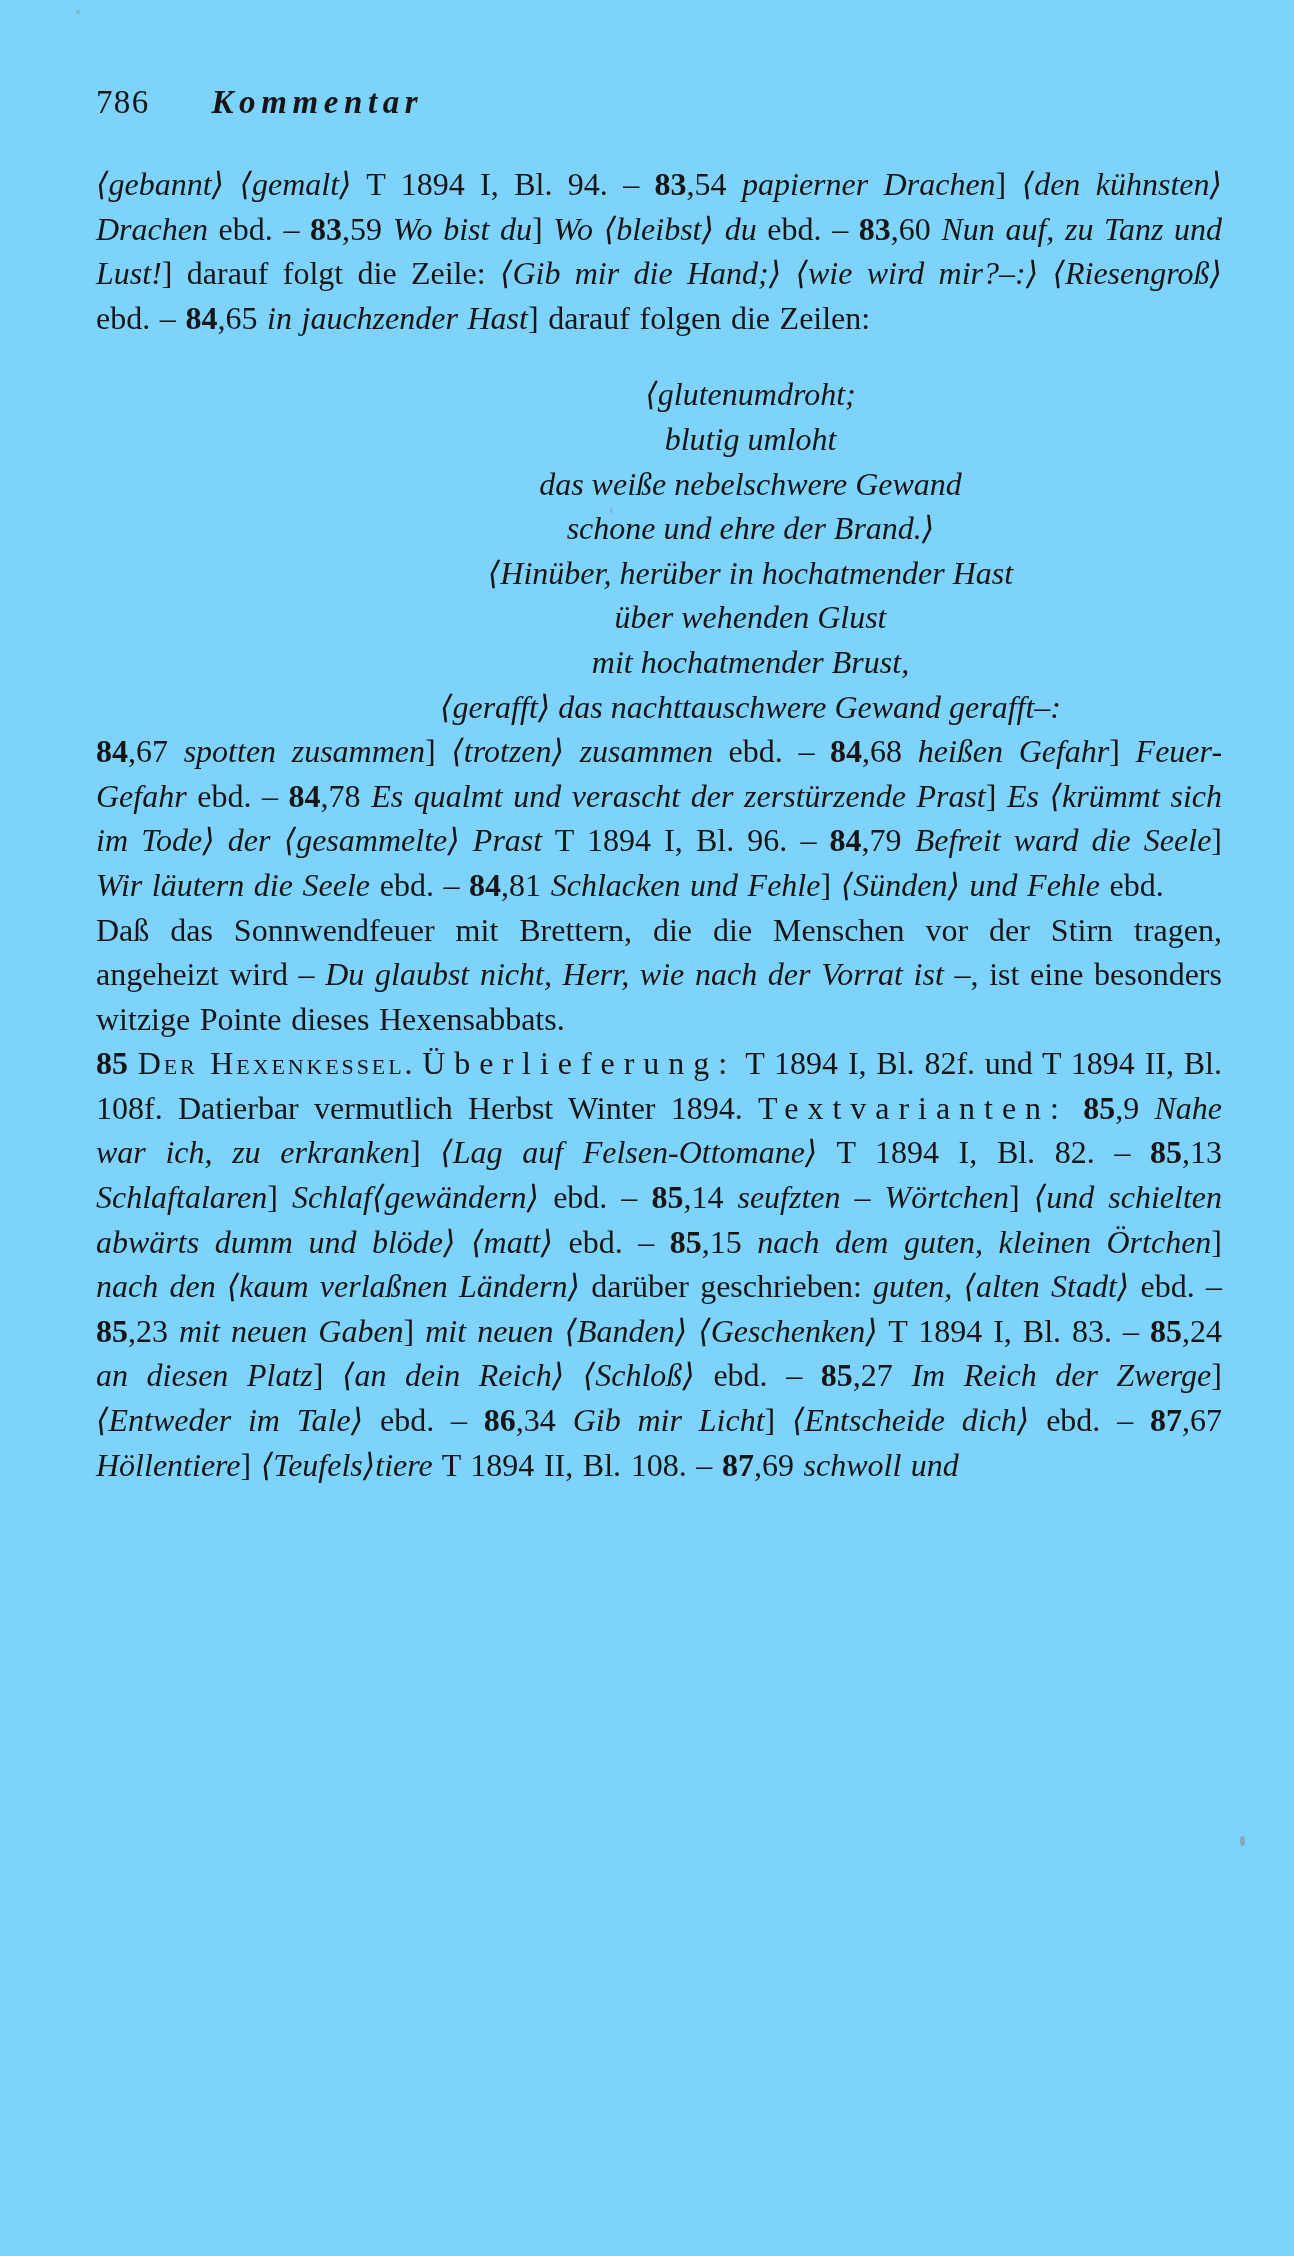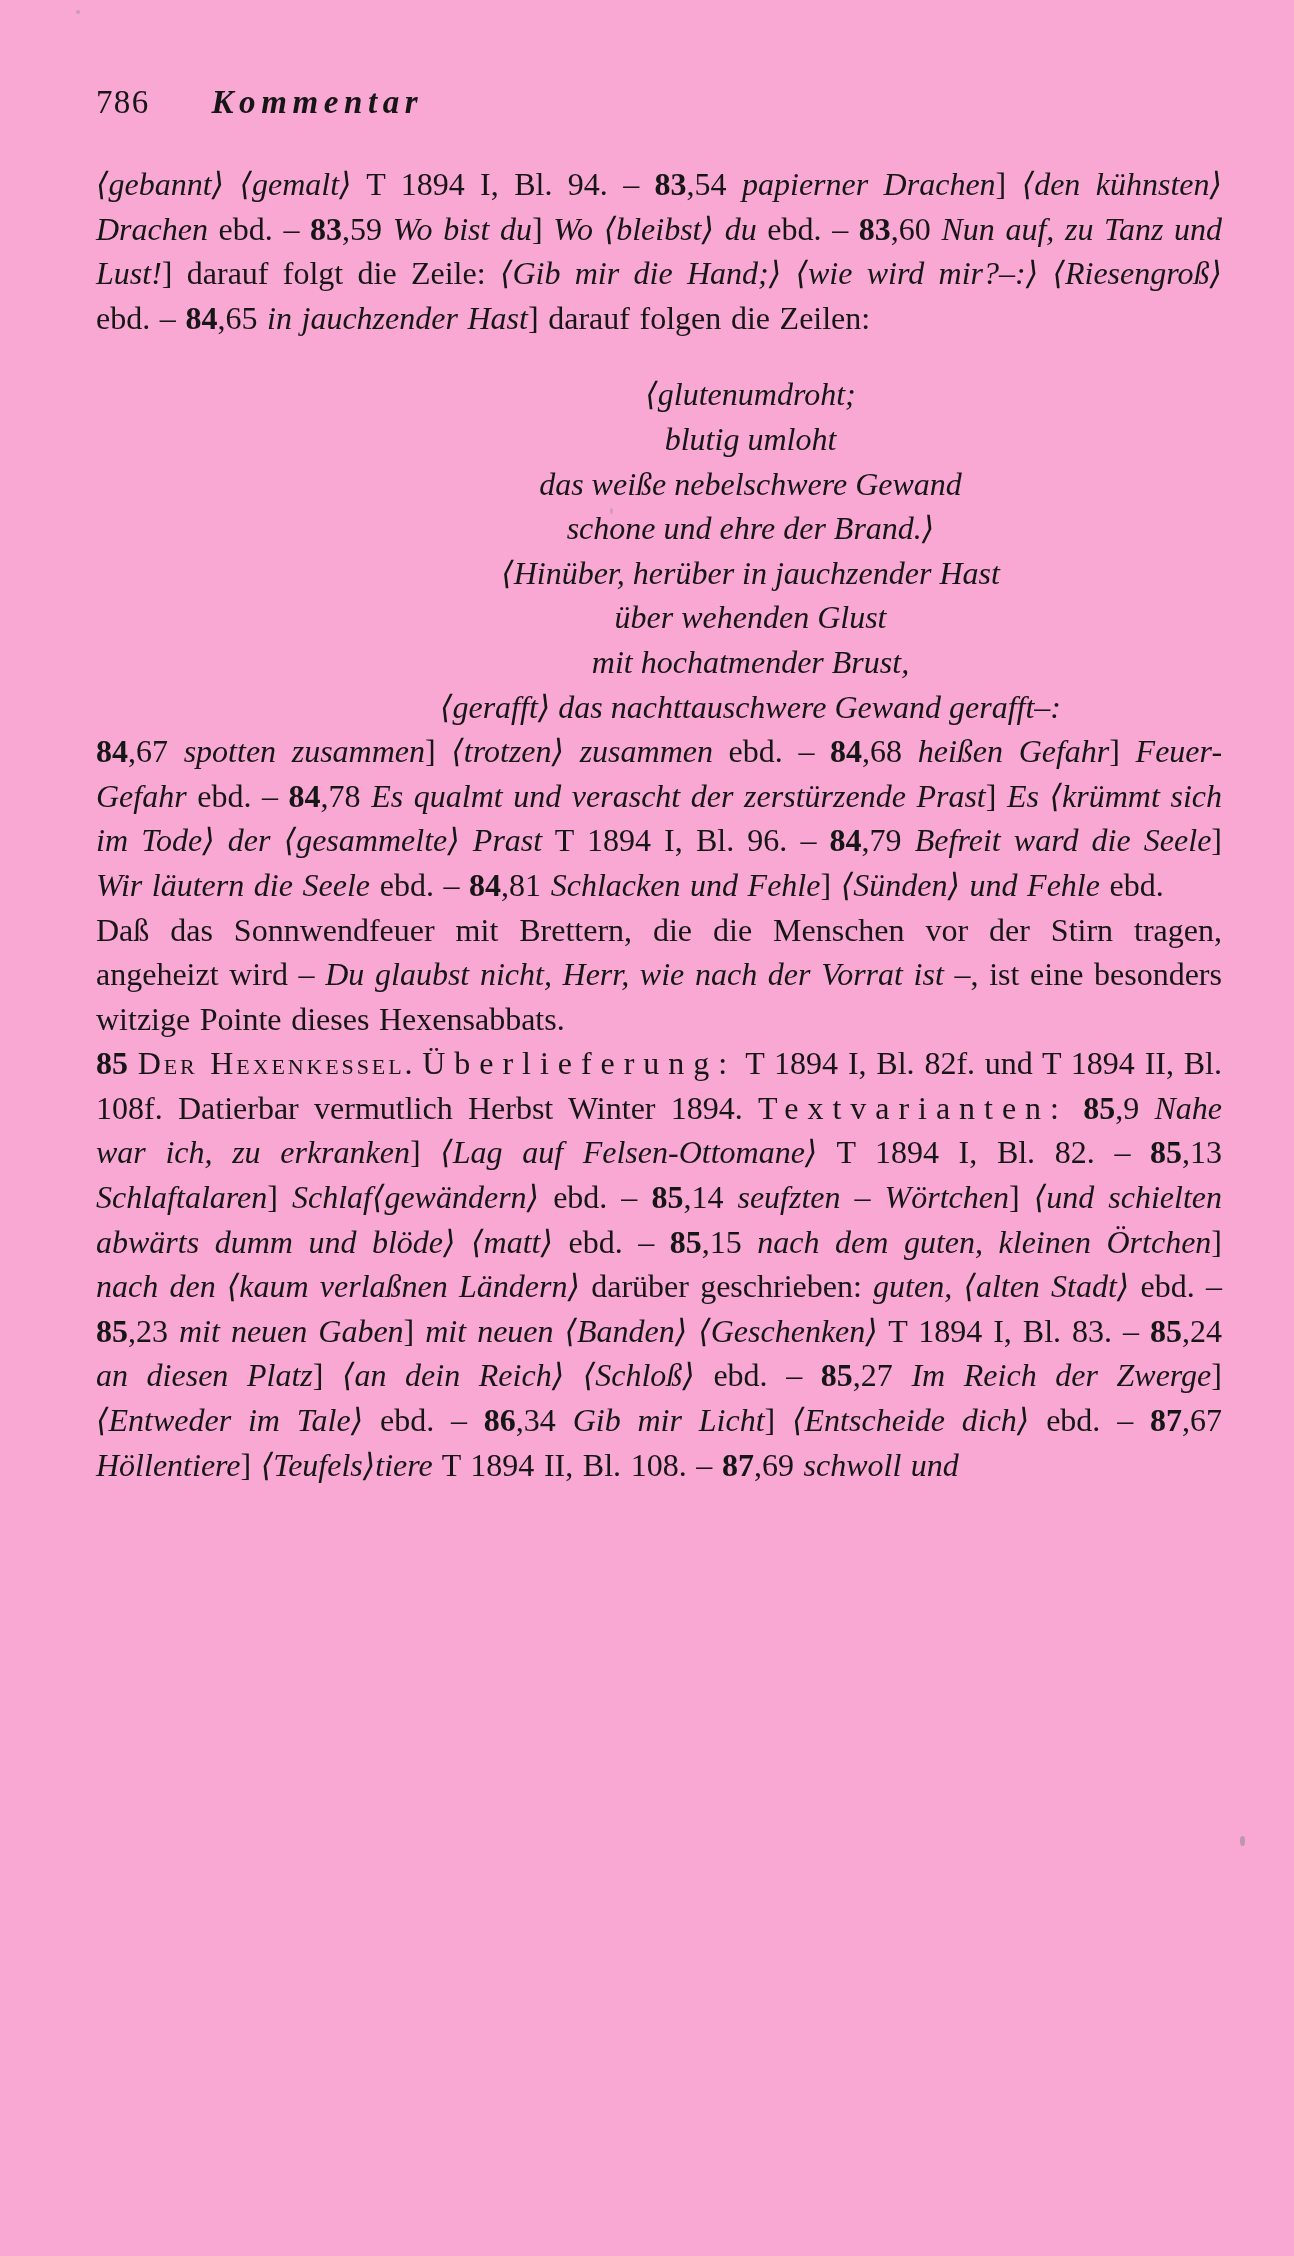--- a/index.html
+++ b/index.html
@@ -4,21 +4,21 @@
 <style>
   html, body {
     margin: 0;
     padding: 0;
     background: #ffffff;
   }
   .page {
     position: relative;
     width: 1294px;
     height: 2256px;
-    background: #f9a8d4;
+    background: #7dd3fc;
     color: #161616;
     font-family: "Liberation Serif", "DejaVu Serif", serif;
     overflow: hidden;
   }
   .text-block {
     position: absolute;
     left: 96px;
     top: 80px;
     width: 1126px;
   }
@@ -87,21 +87,21 @@
       <span class="running-head">Kommentar</span>
     </div>
 
     <p class="body-par"><span class="seg-i">⟨gebannt⟩ ⟨gemalt⟩</span><span class="seg-r"> T 1894 I, Bl. 94. – </span><span class="seg-b">83</span><span class="seg-r">,54 </span><span class="seg-i">papierner Drachen</span><span class="seg-r">] </span><span class="seg-i">⟨den kühnsten⟩ Drachen</span><span class="seg-r"> ebd. – </span><span class="seg-b">83</span><span class="seg-r">,59 </span><span class="seg-i">Wo bist du</span><span class="seg-r">] </span><span class="seg-i">Wo ⟨bleibst⟩ du</span><span class="seg-r"> ebd. – </span><span class="seg-b">83</span><span class="seg-r">,60 </span><span class="seg-i">Nun auf, zu Tanz und Lust!</span><span class="seg-r">] darauf folgt die Zeile: </span><span class="seg-i">⟨Gib mir die Hand;⟩ ⟨wie wird mir?–:⟩ ⟨Riesengroß⟩</span><span class="seg-r"> ebd. – </span><span class="seg-b">84</span><span class="seg-r">,65 </span><span class="seg-i">in jauchzender Hast</span><span class="seg-r">] darauf folgen die Zeilen:</span></p>
 
     <div class="poem">
         <div class="poem-line">⟨glutenumdroht;</div>
         <div class="poem-line">blutig umloht</div>
         <div class="poem-line">das weiße nebelschwere Gewand</div>
         <div class="poem-line">schone und ehre der Brand.⟩</div>
-        <div class="poem-line">⟨Hinüber, herüber in jauchzender Hast</div>
+        <div class="poem-line">⟨Hinüber, herüber in hochatmender Hast</div>
         <div class="poem-line">über wehenden Glust</div>
         <div class="poem-line">mit hochatmender Brust,</div>
         <div class="poem-line">⟨gerafft⟩ das nachttauschwere Gewand gerafft–:</div>
       </div>
 
 
     <p class="body-par"><span class="seg-b">84</span><span class="seg-r">,67 </span><span class="seg-i">spotten zusammen</span><span class="seg-r">] </span><span class="seg-i">⟨trotzen⟩ zusammen</span><span class="seg-r"> ebd. – </span><span class="seg-b">84</span><span class="seg-r">,68 </span><span class="seg-i">heißen Gefahr</span><span class="seg-r">] </span><span class="seg-i">Feuer-Gefahr</span><span class="seg-r"> ebd. – </span><span class="seg-b">84</span><span class="seg-r">,78 </span><span class="seg-i">Es qualmt und verascht der zerstürzende Prast</span><span class="seg-r">] </span><span class="seg-i">Es ⟨krümmt sich im Tode⟩ der ⟨gesammelte⟩ Prast</span><span class="seg-r"> T 1894 I, Bl. 96. – </span><span class="seg-b">84</span><span class="seg-r">,79 </span><span class="seg-i">Befreit ward die Seele</span><span class="seg-r">] </span><span class="seg-i">Wir läutern die Seele</span><span class="seg-r"> ebd. – </span><span class="seg-b">84</span><span class="seg-r">,81 </span><span class="seg-i">Schlacken und Fehle</span><span class="seg-r">] </span><span class="seg-i">⟨Sünden⟩ und Fehle</span><span class="seg-r"> ebd.</span></p>
 
     <p class="body-par"><span class="seg-r">Daß das Sonnwendfeuer mit Brettern, die die Menschen vor der Stirn tragen, angeheizt wird – </span><span class="seg-i">Du glaubst nicht, Herr, wie nach der Vorrat ist</span><span class="seg-r"> –, ist eine besonders witzige Pointe dieses Hexensabbats.</span></p>
 

